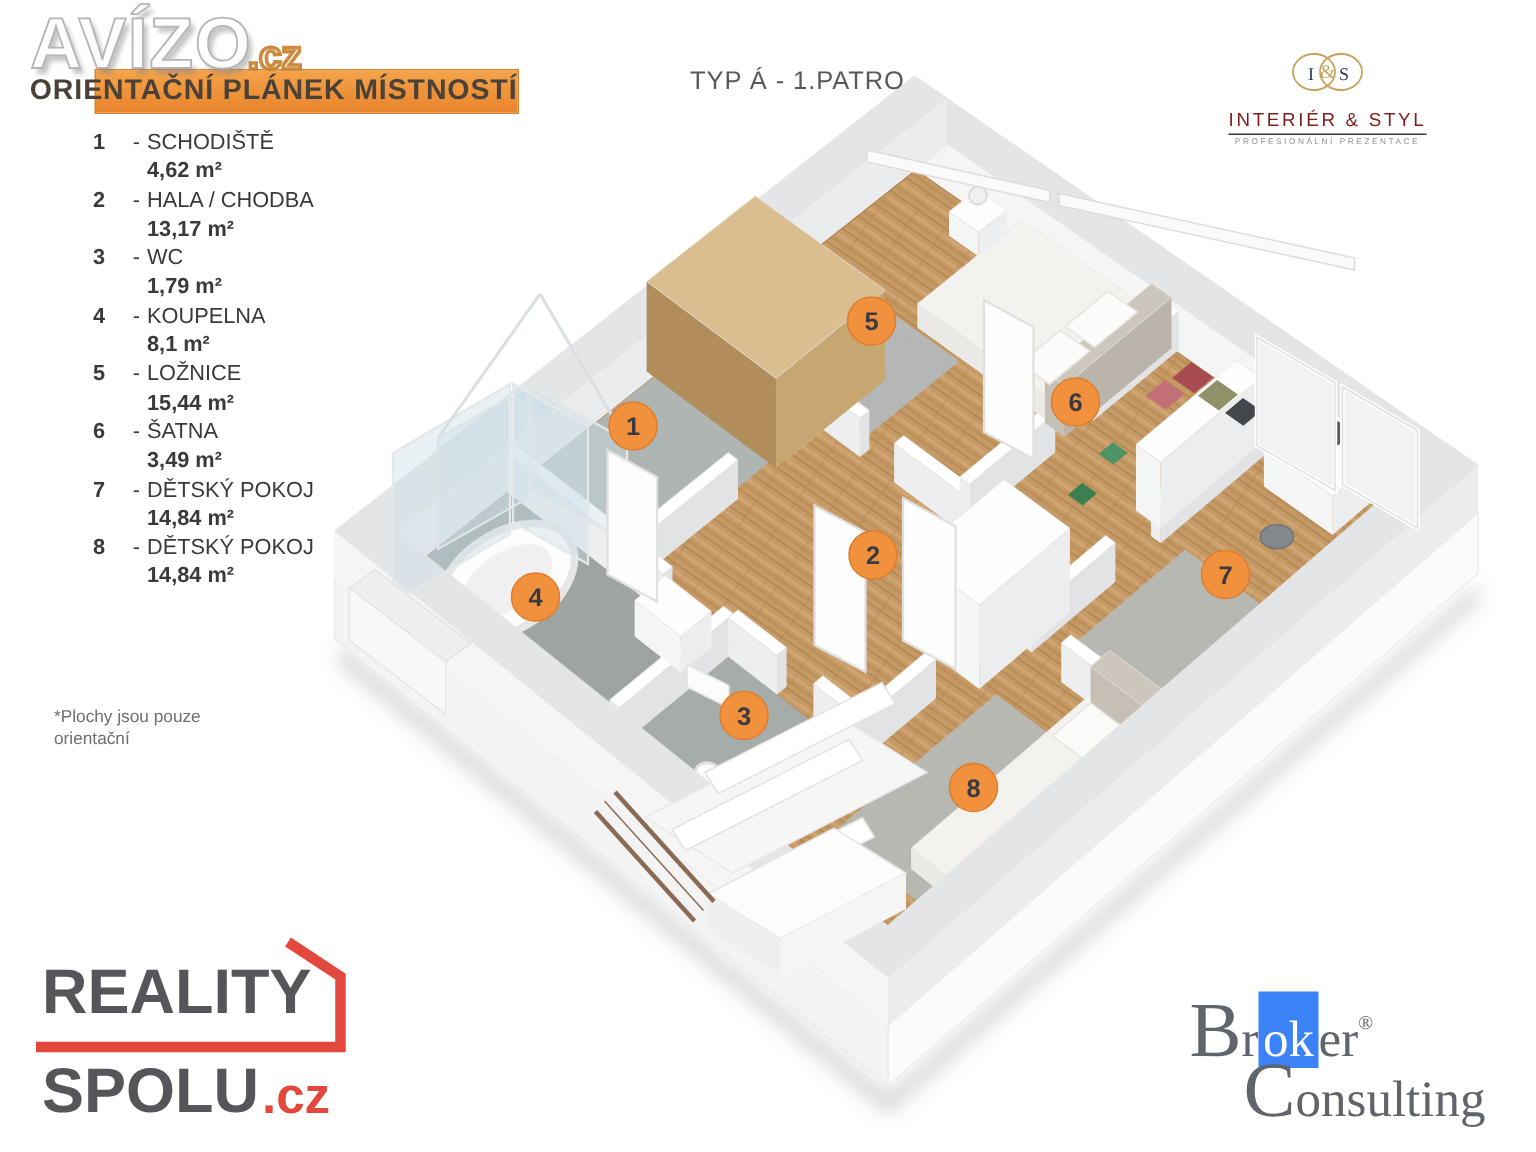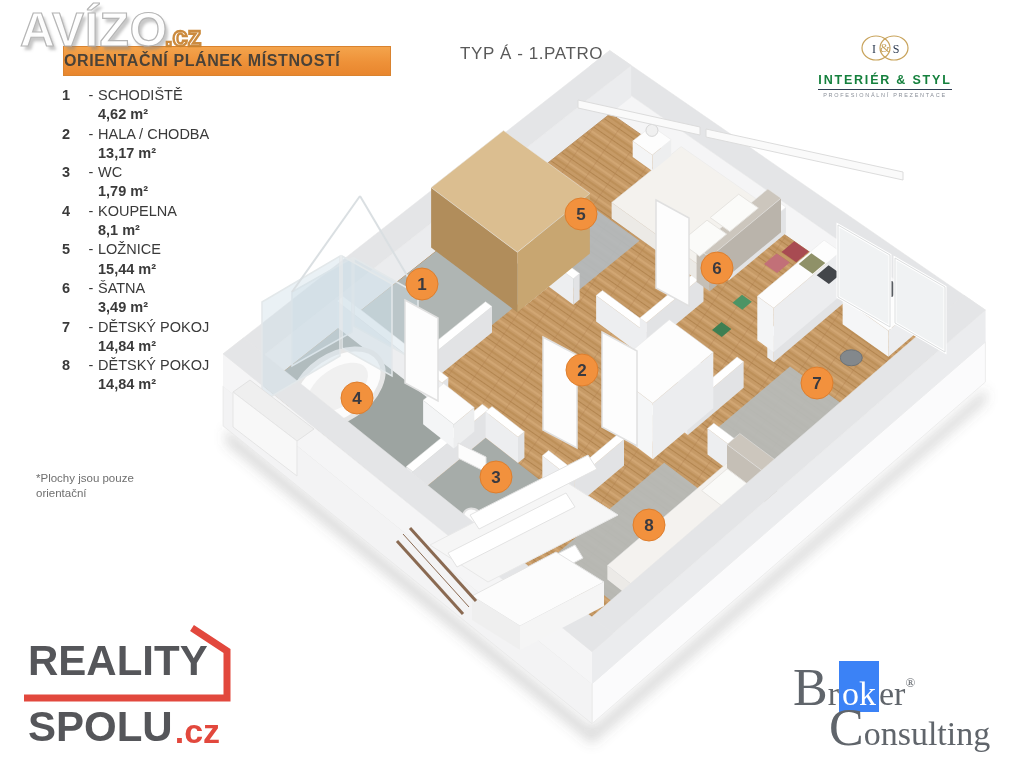--- a/index.html
+++ b/index.html
@@ -8,31 +8,31 @@
   #plan-svg{position:absolute;left:0;top:0;width:1024px;height:768px;z-index:1;}
 
   
   .avizo{position:absolute;left:20px;top:6px;display:flex;align-items:flex-end;z-index:3;pointer-events:none;}
   .avizo-main{font-size:48px;font-weight:900;letter-spacing:1px;color:rgba(255,255,255,0.93);
       -webkit-text-stroke:1.2px #b5b5b5;text-shadow:3px 4px 3px rgba(130,130,130,0.45);line-height:1;}
   .avizo-tld{font-size:27px;font-weight:900;color:transparent;-webkit-text-stroke:2.4px #c8822f;
       margin-left:-3px;margin-bottom:3px;line-height:1;opacity:.92;}
 
   
-  .banner{position:absolute;left:63px;top:46px;width:328px;height:30px;z-index:2;
-      display:flex;align-items:center;justify-content:flex-start;
+  .banner{position:absolute;left:63px;top:46px;width:283px;height:30px;z-index:2;
+      display:flex;align-items:center;justify-content:flex-end;
       background:linear-gradient(180deg,#F4A44C 0%,#EE9138 55%,#E8862E 100%);
       border:1px solid #D9832F;box-sizing:border-box;
-      color:#4A4238;font-size:16px;font-weight:700;letter-spacing:.6px;white-space:nowrap;}
+      color:#4A4238;font-size:19px;font-weight:700;letter-spacing:.6px;white-space:nowrap;}
 
   .plan-title{position:absolute;left:460px;top:44px;z-index:2;font-size:17px;color:#595959;letter-spacing:.6px;}
 
   
   .is-logo{position:absolute;left:812px;top:30px;width:146px;text-align:center;z-index:2;}
-  .is-name{display:inline-block;font-size:12.5px;color:#15803d;letter-spacing:1.8px;font-weight:700;
+  .is-name{display:inline-block;font-size:12.5px;color:#7f1d1d;letter-spacing:1.8px;font-weight:400;
       border-bottom:1.5px solid #2C3A50;padding-bottom:2px;white-space:nowrap;}
   .is-tag{font-size:5.5px;color:#8A8F98;letter-spacing:1.7px;margin-top:2px;white-space:nowrap;}
 
   
   .legend{position:absolute;left:62px;top:86px;z-index:2;}
   .l-item{display:grid;grid-template-columns:22px 14px auto;font-size:14.5px;color:#3A3A3A;line-height:19.3px;}
   .l-num{font-weight:700;}
   .l-sep{text-align:center;}
   .l-area{grid-column:3;font-weight:700;}
 

